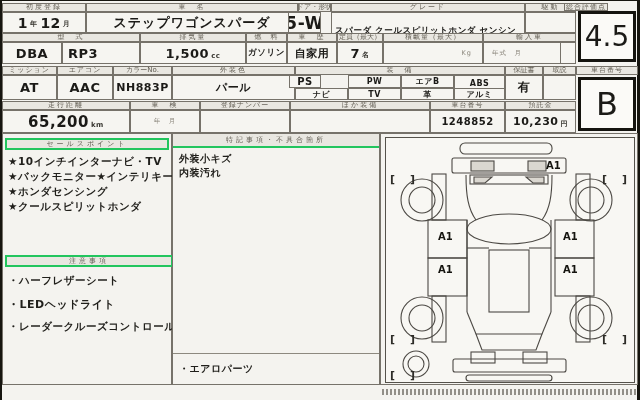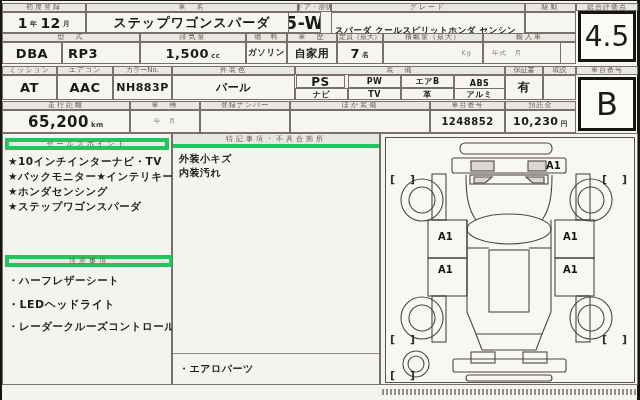--- a/index.html
+++ b/index.html
@@ -9,21 +9,21 @@
   .edge{position:absolute;background:#16150f;}
   .cell{position:absolute;border:1px solid #76726a;display:flex;align-items:center;justify-content:center;
         overflow:hidden;white-space:nowrap;background:#f6f5f1;}
   .lbl{background:#e9e7e1;color:#605c52;font-size:7px;letter-spacing:2px;line-height:1;font-weight:400;}
   .val{font-weight:700;font-size:12px;letter-spacing:.5px;}
   .unit{font-size:7px;font-weight:700;color:#3a3832;margin-left:2px;align-self:flex-end;padding-bottom:3px;}
   .small-gray{font-size:6.5px;color:#8a857b;letter-spacing:1px;font-weight:400;}
   .thickbox{position:absolute;border:3px solid #15140f;background:#fbfaf7;display:flex;align-items:center;
             justify-content:center;font-weight:400;z-index:3;}
   .panel{position:absolute;border:1px solid #76726a;background:#f4f3ef;}
-  .phead{position:absolute;border:4px solid #22c55e;background:#e9e7e1;color:#605c52;font-size:7px;
+  .phead{position:absolute;border:2px solid #22c55e;background:#e9e7e1;color:#605c52;font-size:7px;
          letter-spacing:3px;display:flex;align-items:center;justify-content:center;}
   .txtline{position:absolute;font-weight:700;color:#201f1b;font-size:10px;letter-spacing:.5px;white-space:nowrap;}
   .grade2l{white-space:normal;font-size:8.5px;line-height:1.25;justify-content:flex-start;text-align:left;
            padding:12px 3px;align-items:flex-start;}
   .bracket{position:absolute;font-size:11px;font-weight:700;color:#2e2d28;letter-spacing:2px;}
   .a1mark{position:absolute;font-size:10px;font-weight:700;color:#15140f;letter-spacing:0;}
   .legend-strip{position:absolute;left:382px;top:389px;width:254px;height:6px;opacity:.75;
     background:
       repeating-linear-gradient(90deg,#726e66 0 2px,transparent 2px 4px),
       repeating-linear-gradient(90deg,transparent 0 30px,#f4f3ef 30px 35px);}
@@ -35,21 +35,21 @@
 <div id="sheet">
   <div class="edge" style="left:0;top:0;width:640px;height:1px"></div>
   <div class="edge" style="left:0;top:0;width:2px;height:400px"></div>
   <div class="edge" style="left:637px;top:0;width:3px;height:400px"></div>
 
   <div class="cell lbl" style="left:2px;top:3px;width:84px;height:9px">初度登録</div>
   <div class="cell lbl" style="left:86px;top:3px;width:212px;height:9px">車　名</div>
   <div class="cell lbl" style="left:298px;top:3px;width:33px;height:9px;letter-spacing:0">ドア・形状</div>
   <div class="cell lbl" style="left:331px;top:3px;width:194px;height:9px">グレード</div>
   <div class="cell lbl" style="left:525px;top:3px;width:51px;height:9px">駆動</div>
-  <div class="cell lbl" style="left:576px;top:3px;width:62px;height:8px;letter-spacing:1px">総合評価点</div>
+  <div class="cell lbl" style="left:564px;top:3px;width:44px;height:8px;letter-spacing:1px">総合評価点</div>
 
   <div class="cell val" style="left:2px;top:12px;width:84px;height:21px">
     <span style="font-size:14px">1</span>
     <span class="unit">年</span>
     <span style="font-size:14px;margin-left:3px">12</span>
     <span class="unit">月</span>
   </div>
   <div class="cell val" style="left:86px;top:12px;width:212px;height:21px;font-size:13px;letter-spacing:1px">ステップワゴンスパーダ</div>
   <div class="cell val" style="left:288px;top:12px;width:33px;height:21px;font-size:17px">5-W</div>
   <div class="cell val grade2l" style="left:331px;top:12px;width:194px;height:21px">スパーダ クールスピリットホンダ センシング</div>
@@ -91,21 +91,21 @@
   <div class="cell lbl" style="left:295px;top:66px;width:210px;height:9px">装　備</div>
   <div class="cell lbl" style="left:505px;top:66px;width:38px;height:9px;letter-spacing:0">保証書</div>
   <div class="cell lbl" style="left:543px;top:66px;width:33px;height:9px;letter-spacing:0">取説</div>
   <div class="cell lbl" style="left:576px;top:66px;width:62px;height:9px;letter-spacing:1px">車台番号</div>
 
   <div class="cell val" style="left:2px;top:75px;width:55px;height:25px;font-size:13px">AT</div>
   <div class="cell val" style="left:57px;top:75px;width:56px;height:25px;font-size:13px">AAC</div>
   <div class="cell val" style="left:113px;top:75px;width:59px;height:25px;font-size:11px">NH883P</div>
   <div class="cell val" style="left:172px;top:75px;width:123px;height:25px;font-size:11px">パール</div>
 
-  <div class="cell val" style="left:296px;top:75px;width:49px;height:13px;font-size:12px">PS</div>
+  <div class="cell val" style="left:289px;top:75px;width:32px;height:13px;font-size:10px">PS</div>
   <div class="cell val" style="left:348px;top:75px;width:53px;height:13px;font-size:8px">PW</div>
   <div class="cell val" style="left:401px;top:75px;width:53px;height:13px;font-size:8px">エアB</div>
   <div class="cell val" style="left:454px;top:75px;width:51px;height:17px;font-size:8px">ABS</div>
   <div class="cell val" style="left:295px;top:88px;width:53px;height:12px;font-size:8px">ナビ</div>
   <div class="cell val" style="left:348px;top:88px;width:53px;height:12px;font-size:8px">TV</div>
   <div class="cell val" style="left:401px;top:88px;width:53px;height:12px;font-size:8px">革</div>
   <div class="cell val" style="left:454px;top:88px;width:51px;height:12px;font-size:8px">アルミ</div>
   <div class="cell val" style="left:505px;top:75px;width:38px;height:25px;font-size:12px">有</div>
   <div class="cell val" style="left:543px;top:75px;width:33px;height:25px"></div>
   <div class="thickbox" style="left:578px;top:77px;width:58px;height:54px;font-size:32px">B</div>
@@ -131,21 +131,21 @@
     <span style="font-size:11px">10,230</span>
     <span class="unit">円</span>
   </div>
   <div class="cell" style="left:576px;top:101px;width:62px;height:32px;border:none;background:transparent"></div>
 
   <div class="panel" style="left:2px;top:133px;width:170px;height:252px">
     <div class="phead" style="left:2px;top:4px;width:164px;height:12px">セールスポイント</div>
     <div class="txtline" style="left:5px;top:21px;font-size:10.5px">★10インチインターナビ・TV</div>
     <div class="txtline" style="left:5px;top:36px;font-size:10.5px">★バックモニター★インテリキー</div>
     <div class="txtline" style="left:5px;top:51px;font-size:10.5px">★ホンダセンシング</div>
-    <div class="txtline" style="left:5px;top:66px;font-size:10.5px">★ステップワゴンスパーダ</div>
+    <div class="txtline" style="left:5px;top:66px;font-size:10.5px">★クールスピリットホンダ</div>
     <div class="phead" style="left:2px;top:121px;width:168px;height:12px">注意事項</div>
     <div class="txtline" style="left:5px;top:140px;font-size:10.5px">・ハーフレザーシート</div>
     <div class="txtline" style="left:5px;top:163px;font-size:11px">・LEDヘッドライト</div>
     <div class="txtline" style="left:5px;top:186px;font-size:10.5px">・レーダークルーズコントロール</div>
   </div>
 
   <div class="panel" style="left:172px;top:133px;width:208px;height:252px">
     <div class="phead" style="left:0px;top:0px;width:206px;height:14px;border-left:none;border-right:none;border-top:none">特記事項・不具合箇所</div>
     <div class="txtline" style="left:6px;top:18px;font-size:10px">外装小キズ</div>
     <div class="txtline" style="left:6px;top:32px;font-size:10px">内装汚れ</div>

